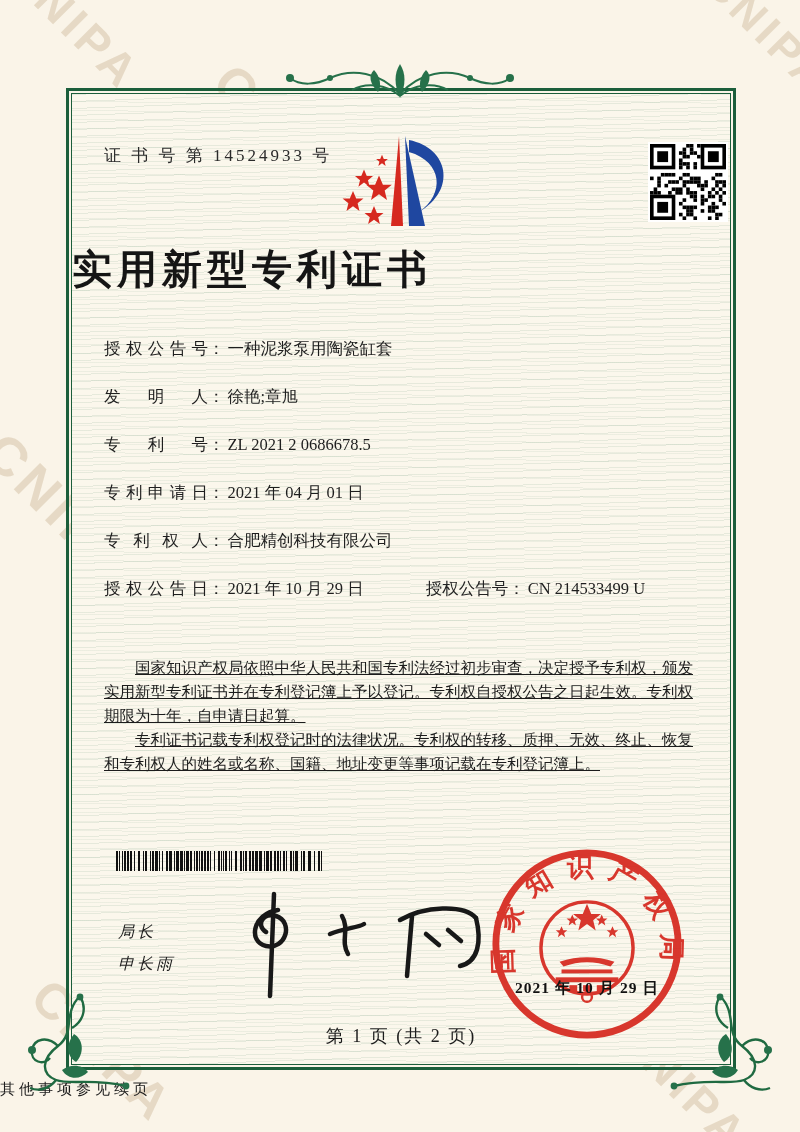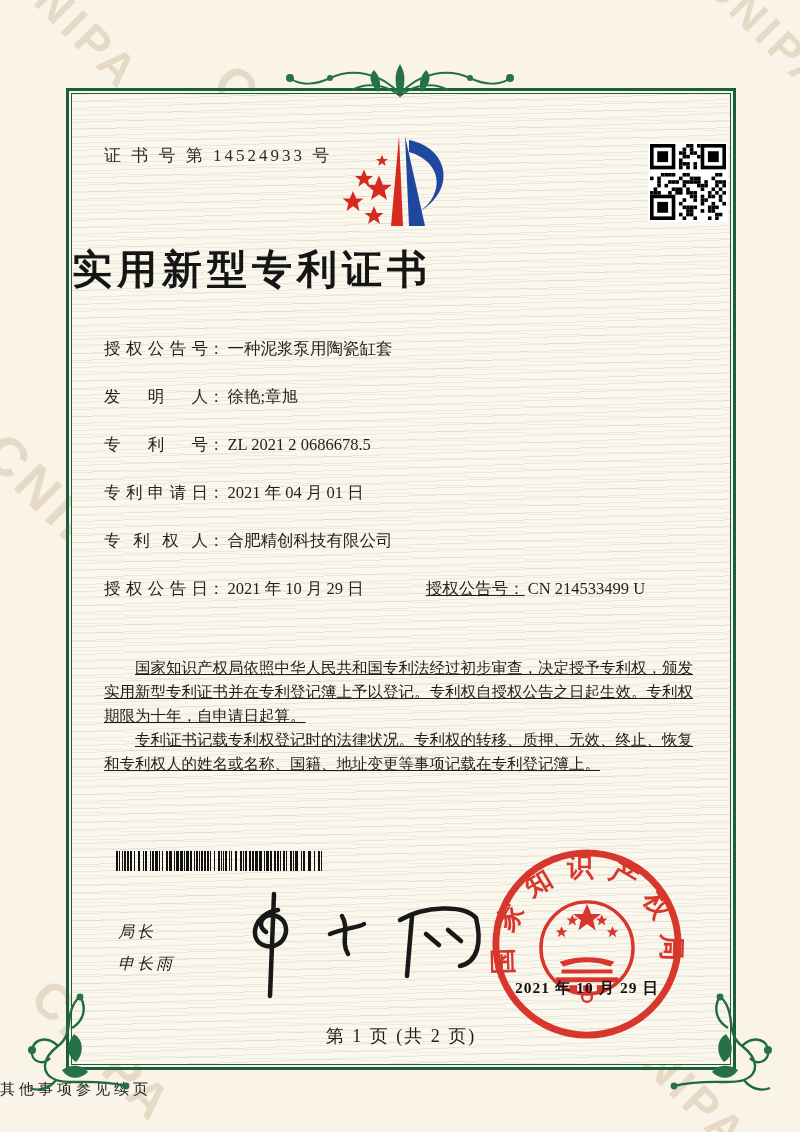--- a/index.html
+++ b/index.html
@@ -36,21 +36,21 @@
   .fields{position:absolute;left:32px;top:243px;width:604px;font-size:16.5px;}
   .frow{margin-bottom:25px;line-height:23px;white-space:nowrap;}
   .frow .lbl{
     display:inline-block;width:104px;text-align:justify;text-align-last:justify;
     vertical-align:top;color:#1e1e1e;
   }
   .frow .colon{display:inline-block;vertical-align:top;}
   .frow .val{display:inline-block;margin-left:3px;vertical-align:top;color:#1e1e1e;}
   .frow.addr{margin-bottom:7px;}
   .frow.addr .val{white-space:normal;width:452px;}
-  .grant-pair{display:inline-block;text-decoration:underline;}
+  .grant-pair{display:inline-block;}
   .grant-pair+.grant-pair{margin-left:58px;}
   .paras{position:absolute;left:32px;top:562px;width:604px;font-size:15.5px;line-height:24px;color:#1c1c1c;}
   .paras p{margin:0;text-indent:2em;text-decoration:underline;}
   .barcode{position:absolute;left:44px;top:757px;}
   .signer{position:absolute;left:46px;top:822px;font-size:16px;letter-spacing:3px;line-height:32px;color:#1c1c1c;font-style:italic;}
   .signature{position:absolute;left:140px;top:790px;z-index:2;}
   .seal{position:absolute;left:417px;top:752px;width:196px;height:196px;z-index:2;opacity:.93;}
   .seal-date{
     position:absolute;left:405px;top:884px;width:220px;text-align:center;z-index:4;
     font-size:15.5px;font-weight:bold;color:#111;letter-spacing:1px;

